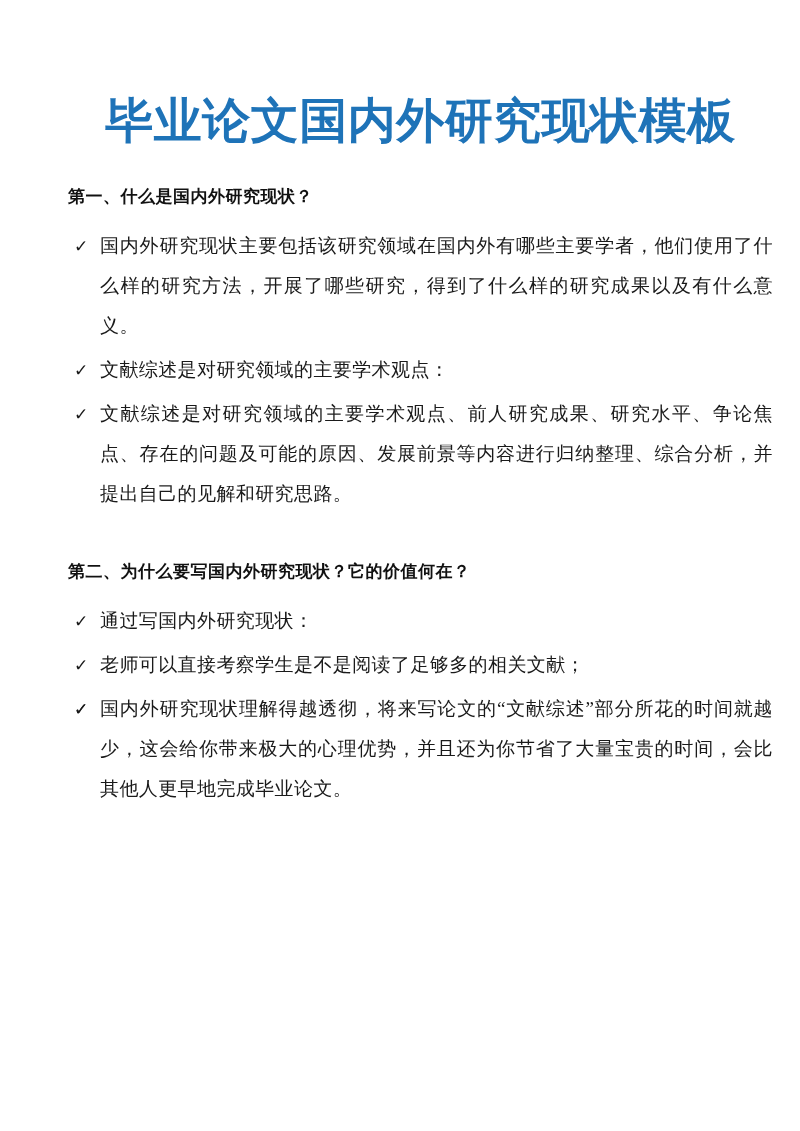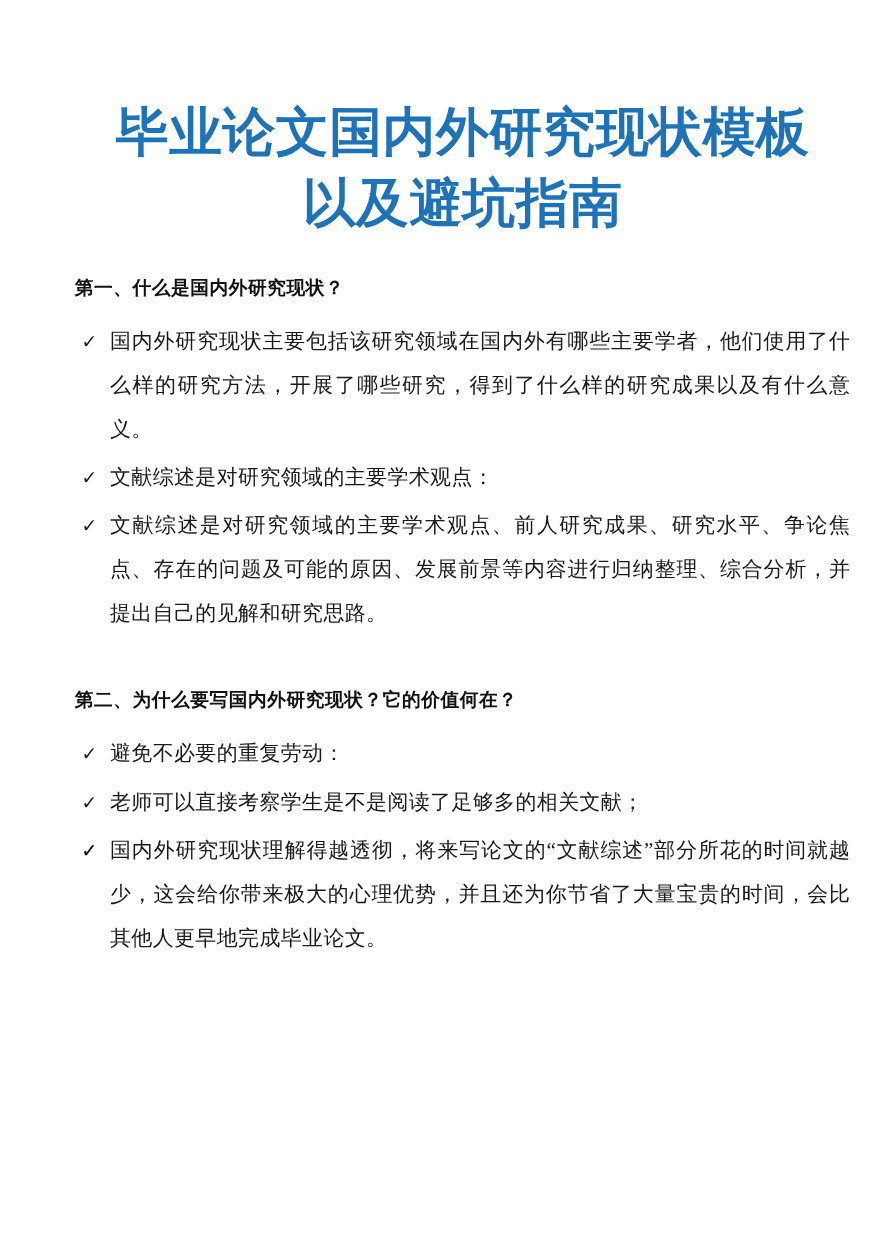--- a/index.html
+++ b/index.html
@@ -59,21 +59,20 @@
     color: #1a1a1a;
   }
 </style>
 </head>
 <body>
 
 <div class="page">
 
   <h1 class="doc-title">
     <span class="line">毕业论文国内外研究现状模板</span>
-    <span class="line">以及避坑指南</span>
   </h1>
 
   <section class="sec-1">
     <h2 class="sec-heading">第一、什么是国内外研究现状？</h2>
     <ul class="bullets">
       <li class="bullet">
         <span class="check">✓</span>
         <span class="btext">国内外研究现状主要包括该研究领域在国内外有哪些主要学者，他们使用了什么样的研究方法，开展了哪些研究，得到了什么样的研究成果以及有什么意义。</span>
       </li>
       <li class="bullet">
@@ -85,21 +84,21 @@
         <span class="btext">文献综述是对研究领域的主要学术观点、前人研究成果、研究水平、争论焦点、存在的问题及可能的原因、发展前景等内容进行归纳整理、综合分析，并提出自己的见解和研究思路。</span>
       </li>
     </ul>
   </section>
 
   <section class="sec-2">
     <h2 class="sec-heading">第二、为什么要写国内外研究现状？它的价值何在？</h2>
     <ul class="bullets">
       <li class="bullet">
         <span class="check">✓</span>
-        <span class="btext">避免不必要的重复劳动：</span>
+        <span class="btext">通过写国内外研究现状：</span>
       </li>
       <li class="bullet">
         <span class="check">✓</span>
         <span class="btext">老师可以直接考察学生是不是阅读了足够多的相关文献；</span>
       </li>
       <li class="bullet">
         <span class="check">✓</span>
       </li>
       <li class="bullet">
         <span class="check">✓</span>

